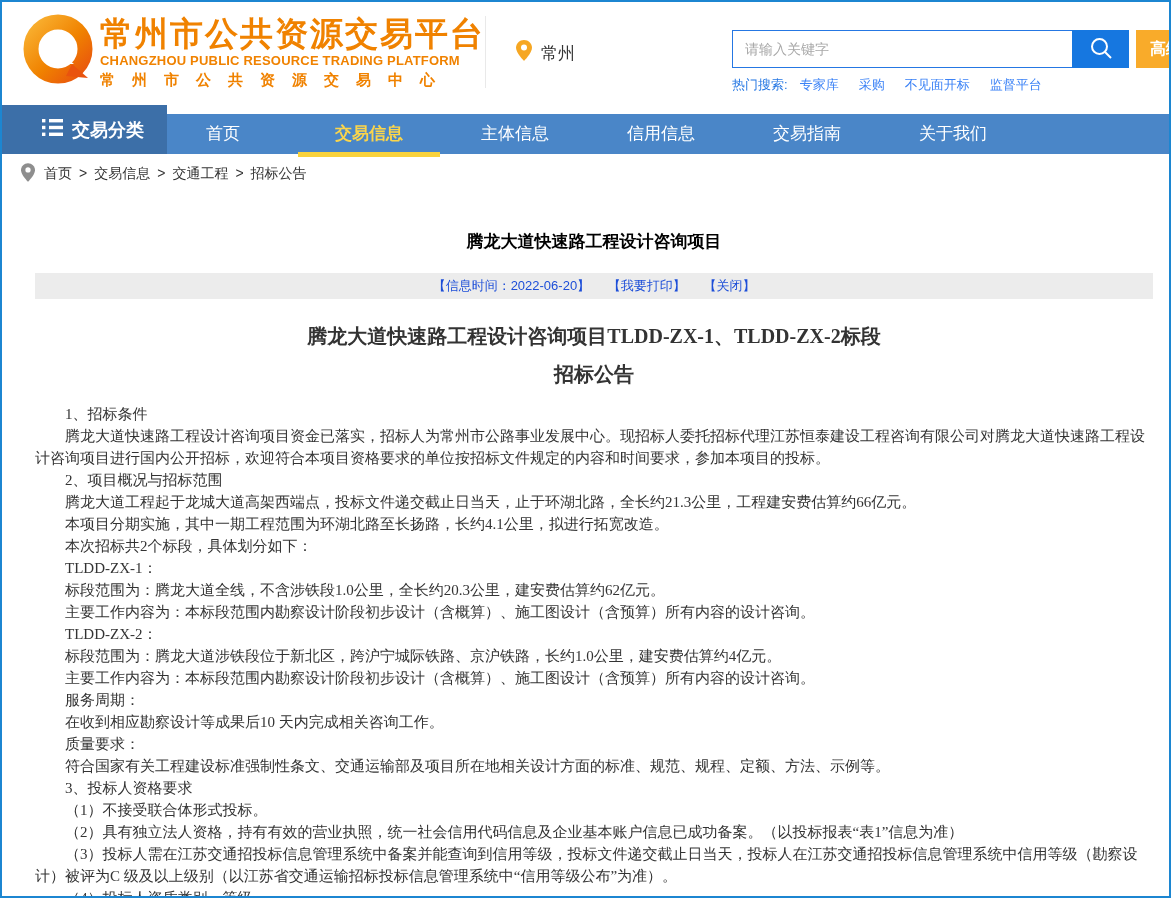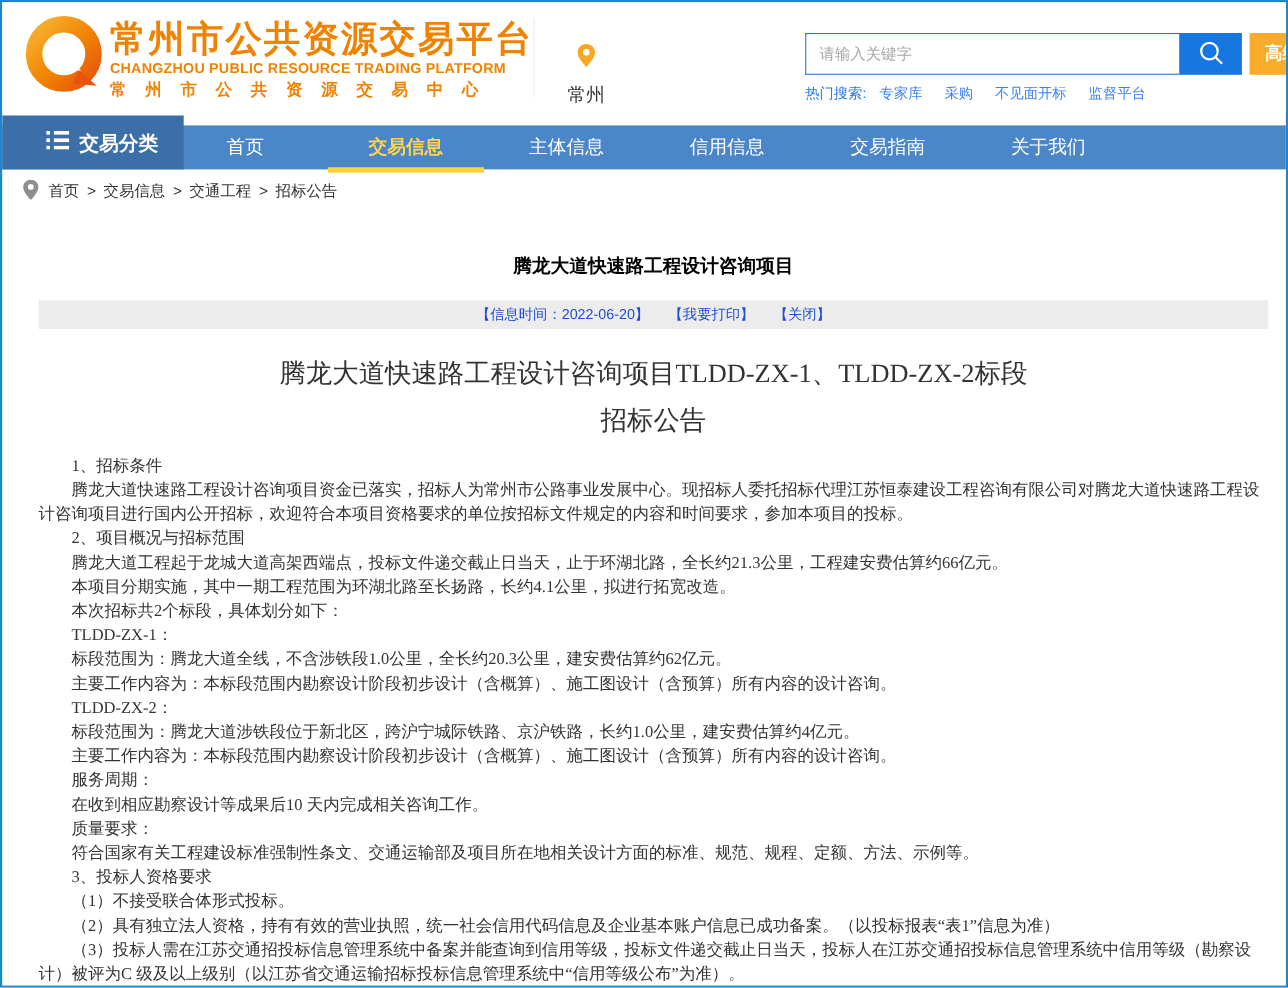--- a/index.html
+++ b/index.html
@@ -9,21 +9,21 @@
 
   
   .site-header{position:relative;height:101px;background:#fff;}
   .logo-block{position:absolute;left:18px;top:10px;display:flex;align-items:center;gap:4px;cursor:pointer;}
   .logo-text{display:flex;flex-direction:column;}
   .logo-title{font-size:33px;font-weight:bold;color:#f08200;letter-spacing:2px;line-height:36px;white-space:nowrap;}
   .logo-en{font-size:13px;font-weight:bold;color:#f08200;letter-spacing:0.2px;margin-top:1px;white-space:nowrap;}
   .logo-cn{font-size:15px;font-weight:bold;color:#f08200;letter-spacing:17px;margin-top:3px;white-space:nowrap;}
   .header-divider{position:absolute;left:483px;top:14px;width:1px;height:72px;background:#e9e9e9;}
   .location{position:absolute;left:514px;top:38px;display:flex;align-items:center;gap:9px;
-            font-size:17px;color:#333;cursor:pointer;flex-direction:column;}
+            font-size:17px;color:#333;cursor:pointer;}
 
   .search-block{position:absolute;left:730px;top:28px;}
   .search-row{display:flex;align-items:stretch;height:38px;}
   .search-input{box-sizing:border-box;width:340px;height:38px;border:1px solid #2577e3;border-right:none;
                 padding:0 12px;font-size:14px;color:#333;outline:none;font-family:"Liberation Sans",sans-serif;}
   .search-input::placeholder{color:#a8a8a8;}
   .search-btn{width:57px;height:38px;background:#1677e0;border:none;cursor:pointer;
               display:flex;align-items:center;justify-content:center;}
   .adv-btn{margin-left:7px;width:92px;height:38px;background:#f9ab2a;border:none;color:#fff;
            font-size:16px;font-weight:bold;cursor:pointer;white-space:nowrap;font-family:"Liberation Sans",sans-serif;}
@@ -49,22 +49,22 @@
   .crumb.current{cursor:default;}
   .crumb-sep{margin:0 7px;color:#333;}
 
   
   .article{padding:0 16px 0 33px;}
   .article-title{text-align:center;font-size:17px;font-weight:bold;color:#000;margin:36px 0 0 0;}
   .meta-bar{margin-top:20px;background:#ececec;height:26px;line-height:26px;text-align:center;
             font-size:13px;color:#1d4ed8;}
   .meta-bar span{margin:0 7px;}
   .meta-link{cursor:pointer;}
-  .doc-title{text-align:center;font-family:"Liberation Serif",serif;font-weight:normal;
-             font-size:24px;color:#333;margin:24px 0 0 0;}
+  .doc-title{text-align:center;font-family:"Liberation Serif",serif;font-weight:bold;
+             font-size:20px;color:#333;margin:24px 0 0 0;}
   .doc-title.second{margin-top:11px;}
   .article-body{margin-top:15px;font-family:"Liberation Serif",serif;font-size:15px;
                 line-height:22px;color:#333;}
   .article-body p{margin:0;text-indent:2em;}
 </style>
 </head>
 <body>
 
 <div class="page">
 

